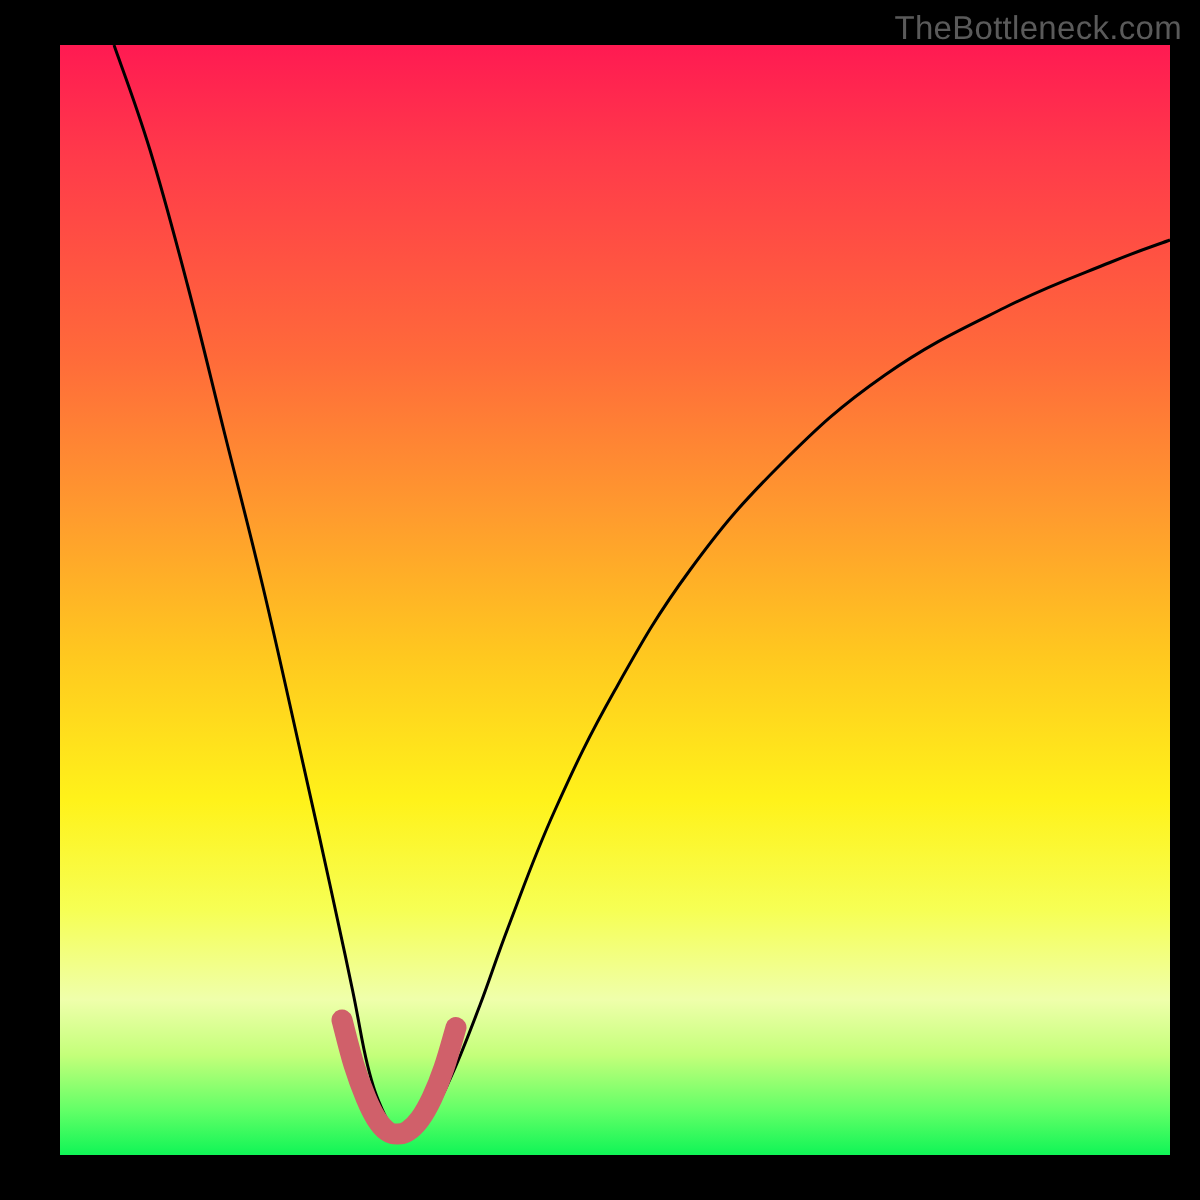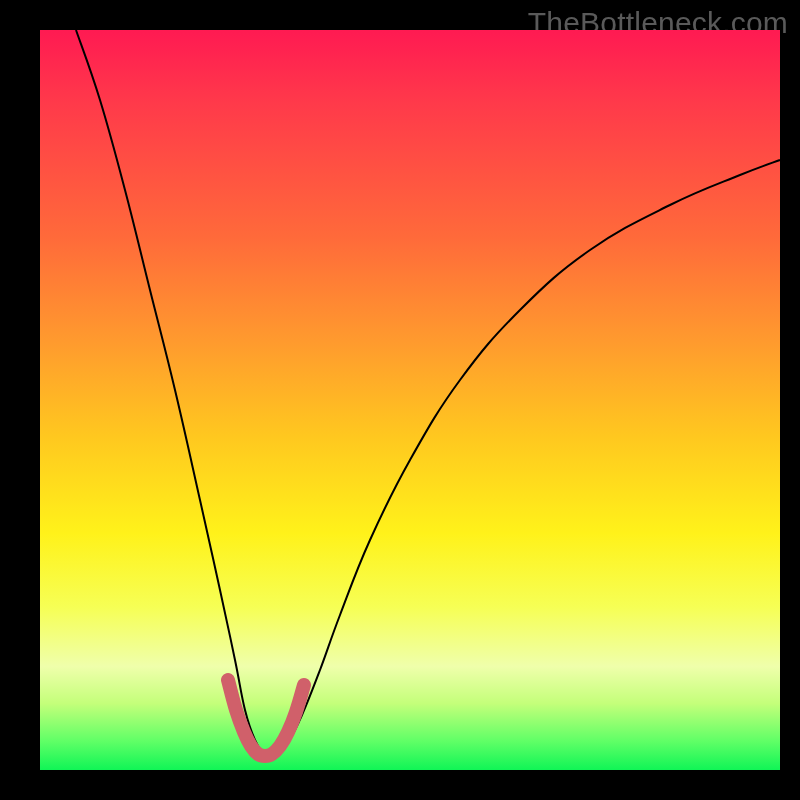--- a/index.html
+++ b/index.html
@@ -37,21 +37,21 @@
       #c4ff7a 91%,
       #62ff67 96%,
       #10f556 100%
     );
   }
   .watermark {
     position: absolute;
     top: 6px;
     right: 12px;
     color: #5a5a5a;
-    font-size: 30px;
+    font-size: 22px;
     letter-spacing: 0.2px;
     user-select: none;
   }
   svg.curves {
     position: absolute;
     left: 0; top: 0;
     width: 740px; height: 740px;
     overflow: visible;
   }
 </style>

